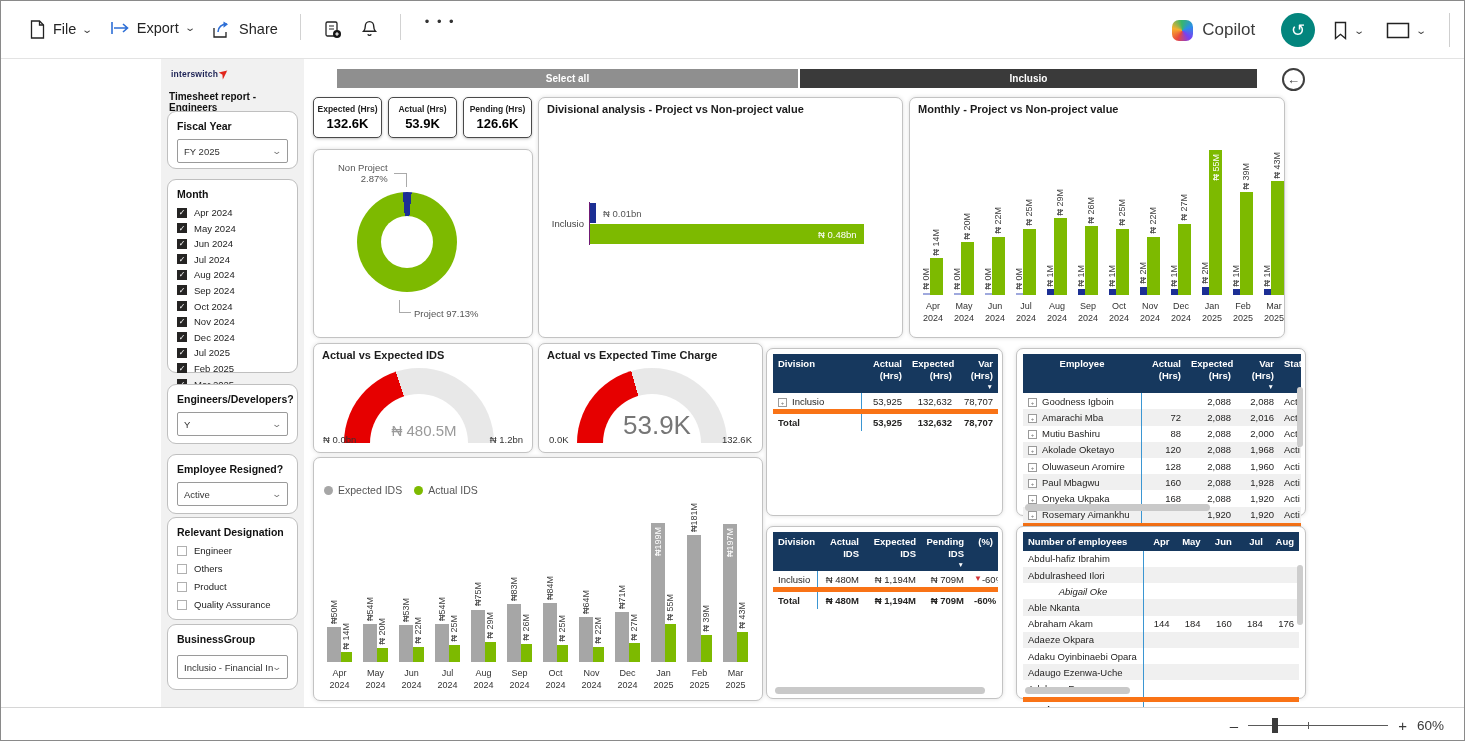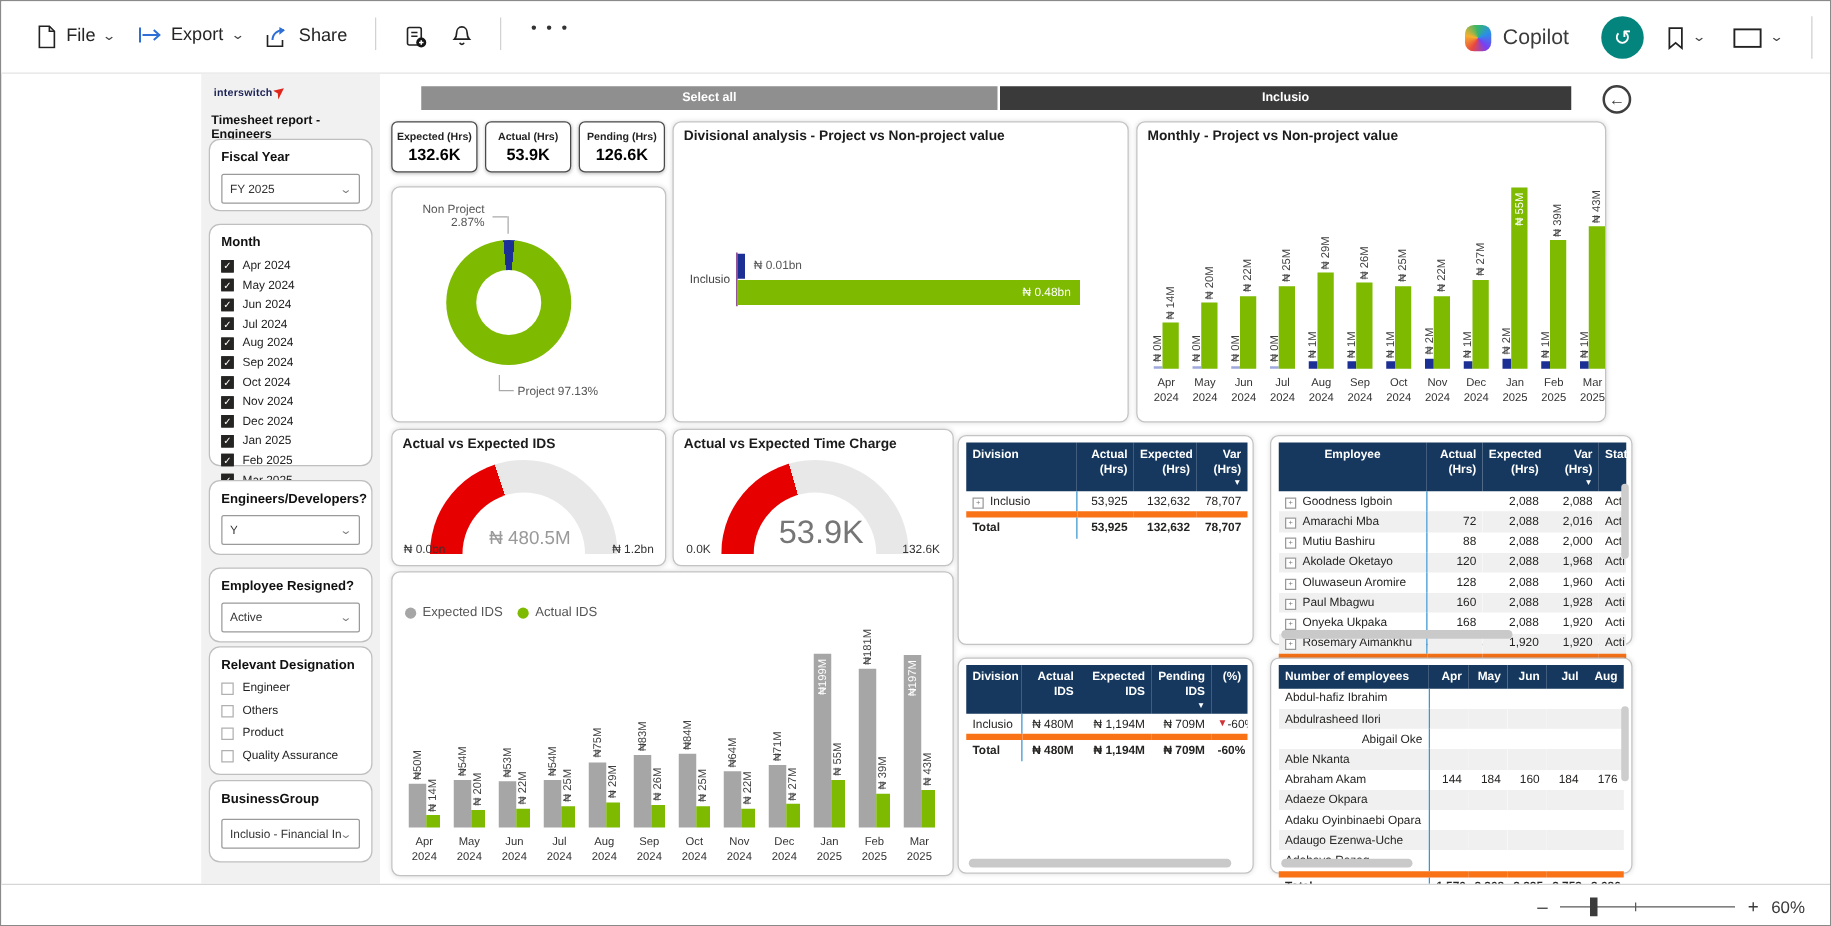--- a/index.html
+++ b/index.html
@@ -245,21 +245,21 @@
           <div class="check-row">
             <span class="cb checked">✓</span>
             <span class="cl">Nov 2024</span>
           </div>
           <div class="check-row">
             <span class="cb checked">✓</span>
             <span class="cl">Dec 2024</span>
           </div>
           <div class="check-row">
             <span class="cb checked">✓</span>
-            <span class="cl">Jan 2025</span>
+            <span class="cl">Jul 2025</span>
           </div>
           <div class="check-row">
             <span class="cb checked">✓</span>
             <span class="cl">Feb 2025</span>
           </div>
           <div class="check-row">
             <span class="cb checked">✓</span>
             <span class="cl">Mar 2025</span>
           </div>
         </div>
@@ -995,21 +995,21 @@
             </tr>
             <tr class="stripe">
               <td style="text-align: left;">Abdulrasheed Ilori</td>
               <td></td>
               <td></td>
               <td></td>
               <td></td>
               <td></td>
             </tr>
             <tr>
-              <td style="text-align: right;">Abigail Oke</td>
+              <td style="text-align: center; font-style: italic;">Abigail Oke</td>
               <td></td>
               <td></td>
               <td></td>
               <td></td>
               <td></td>
             </tr>
             <tr class="stripe">
               <td style="text-align: left;">Able Nkanta</td>
               <td></td>
               <td></td>

